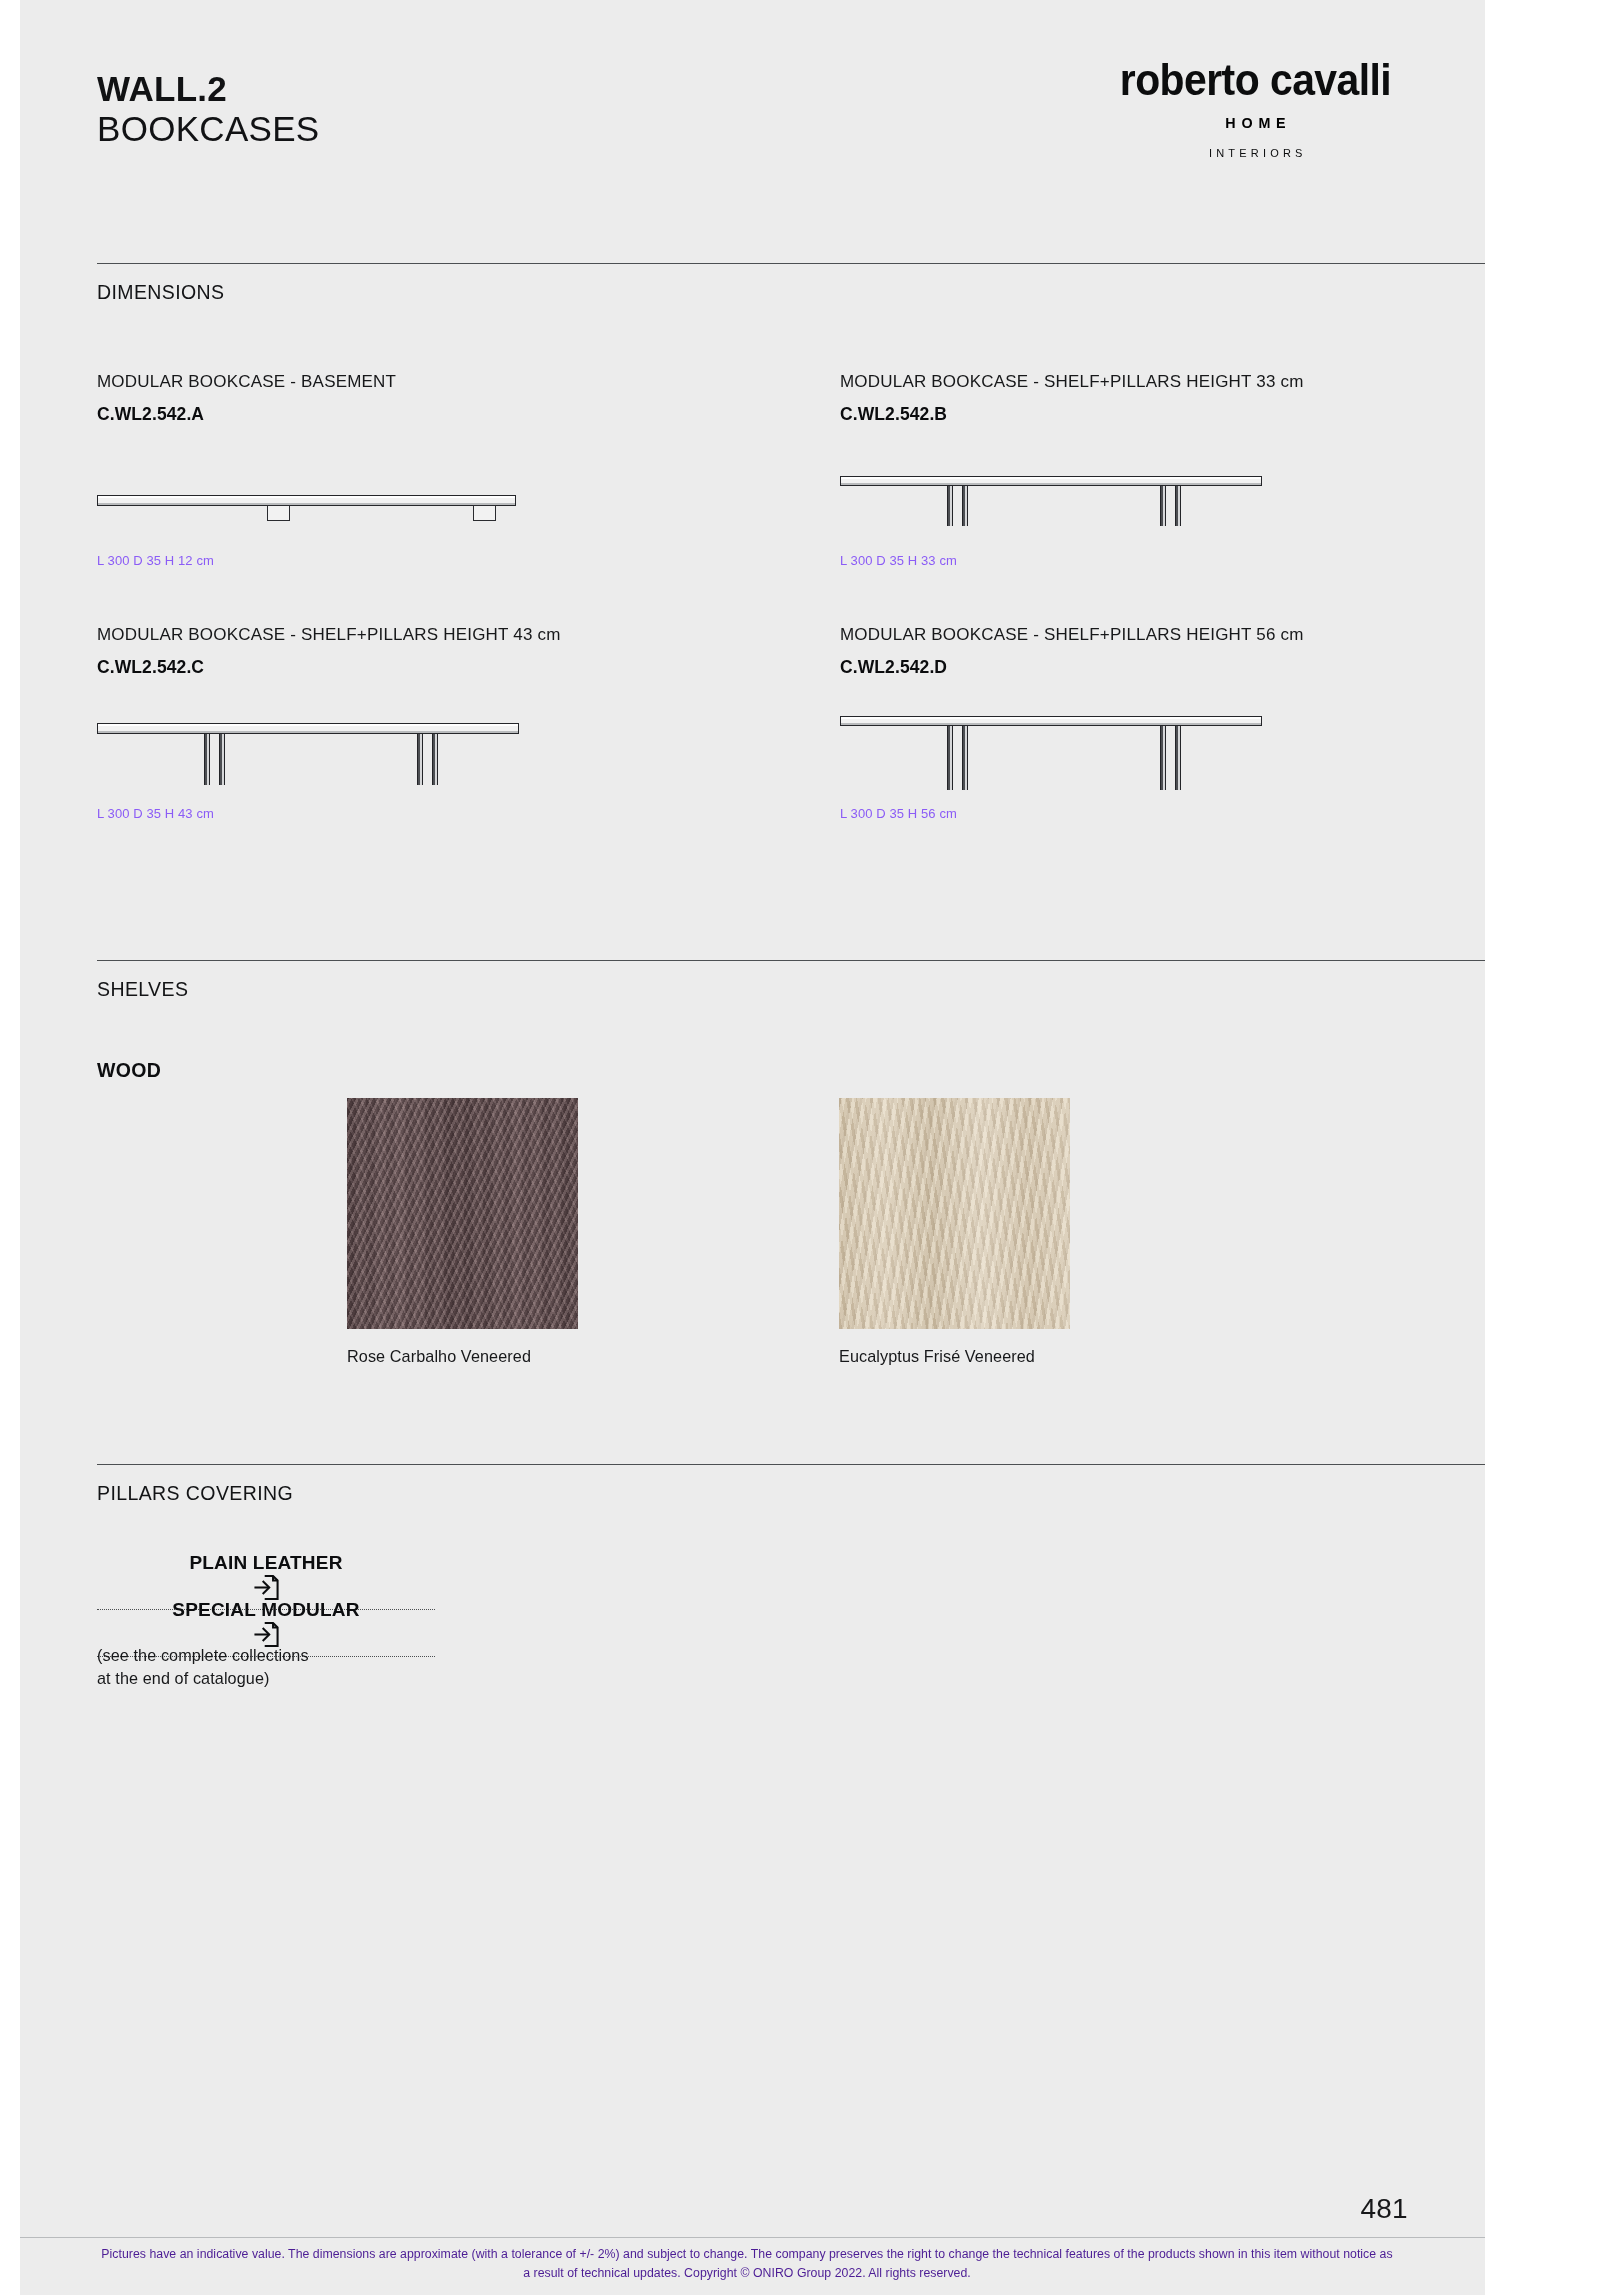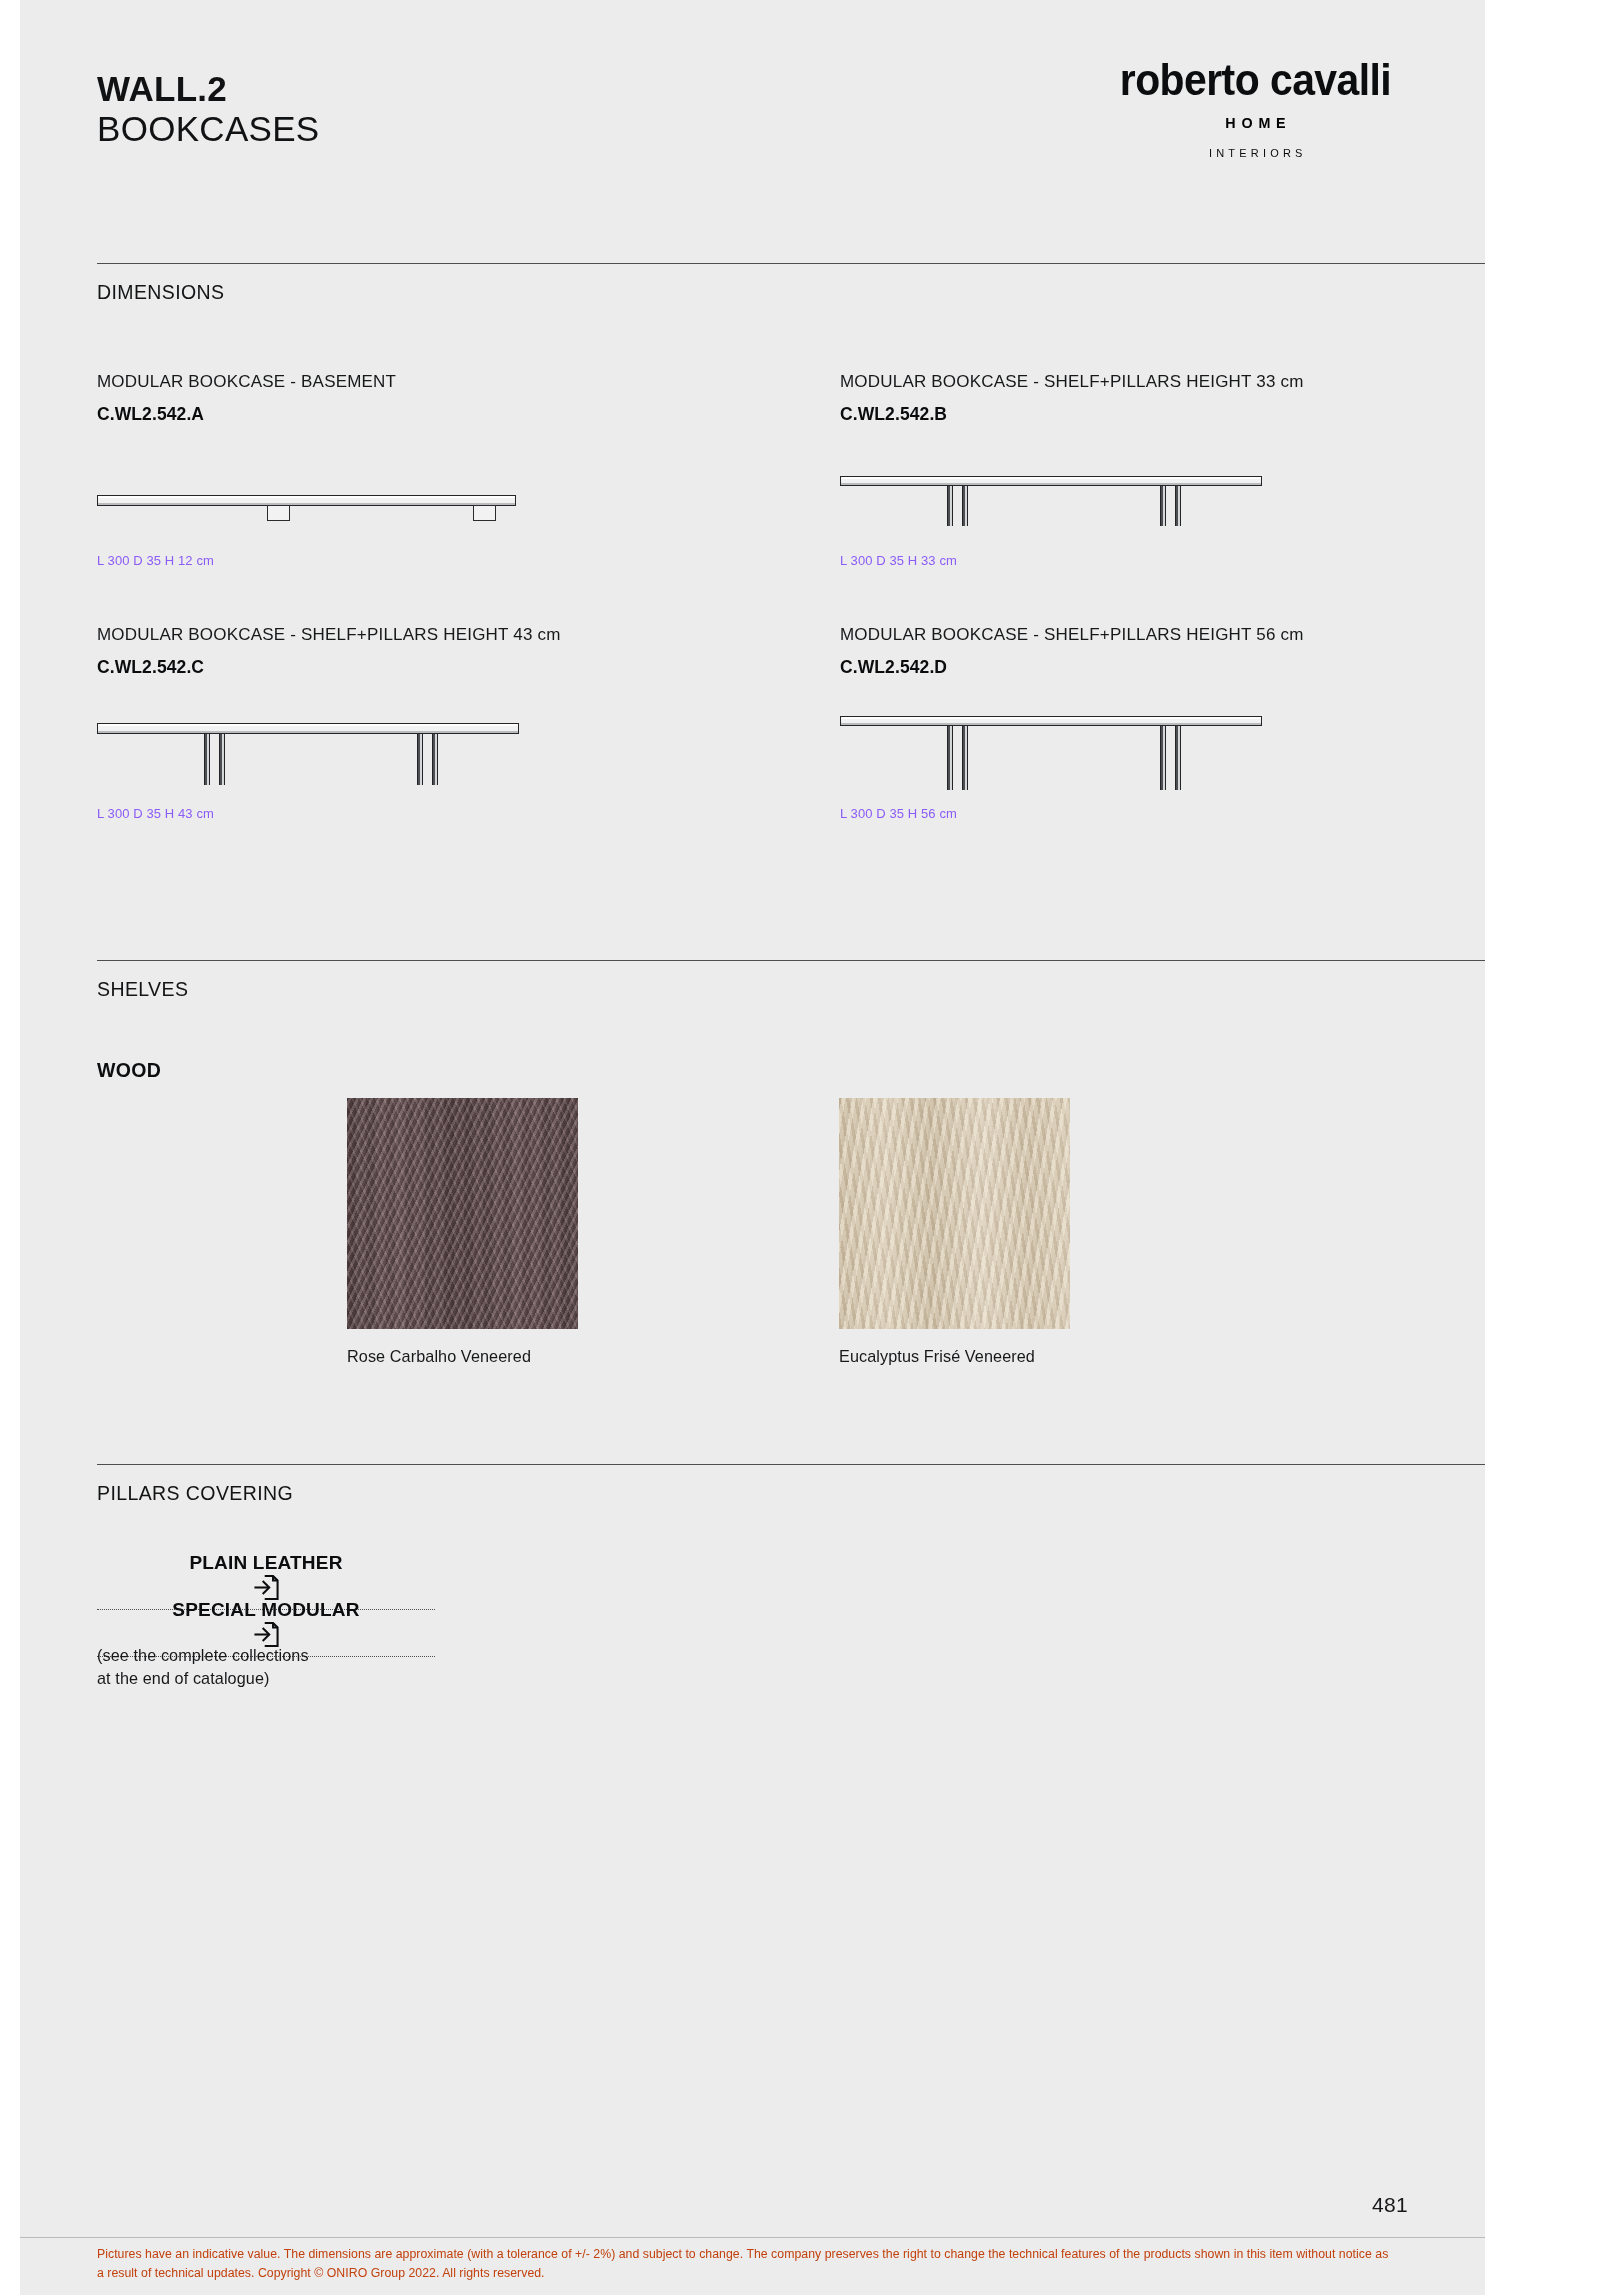--- a/index.html
+++ b/index.html
@@ -290,42 +290,43 @@
     line-height: 1.42;
     color: #17181a;
     letter-spacing: 0.1px;
   }
 
   
   .page-number {
     position: absolute;
     right: 77px;
     top: 2193px;
-    font-size: 21px;
+    font-size: 28px;
     font-weight: 400;
     color: #17181a;
     letter-spacing: 0.3px;
   }
   .footer-rule {
     position: absolute;
     left: 0;
     right: 0;
     top: 2237px;
     height: 0;
     border-top: 0.6px solid #b9bbbd;
   }
   .footer-text {
     position: absolute;
     left: 77px;
     top: 2245px;
     width: 1300px;
     font-size: 12.3px;
     line-height: 1.55;
-    color: #c2410c;
+    color: #4c1d95;
     letter-spacing: 0.03px;
+    text-align: center;
   }
 </style>
 </head>
 <body>
 
 <div class="page">
 
   <div class="header">
     <div class="title-block">
       <span class="title-line1">WALL.2</span>

